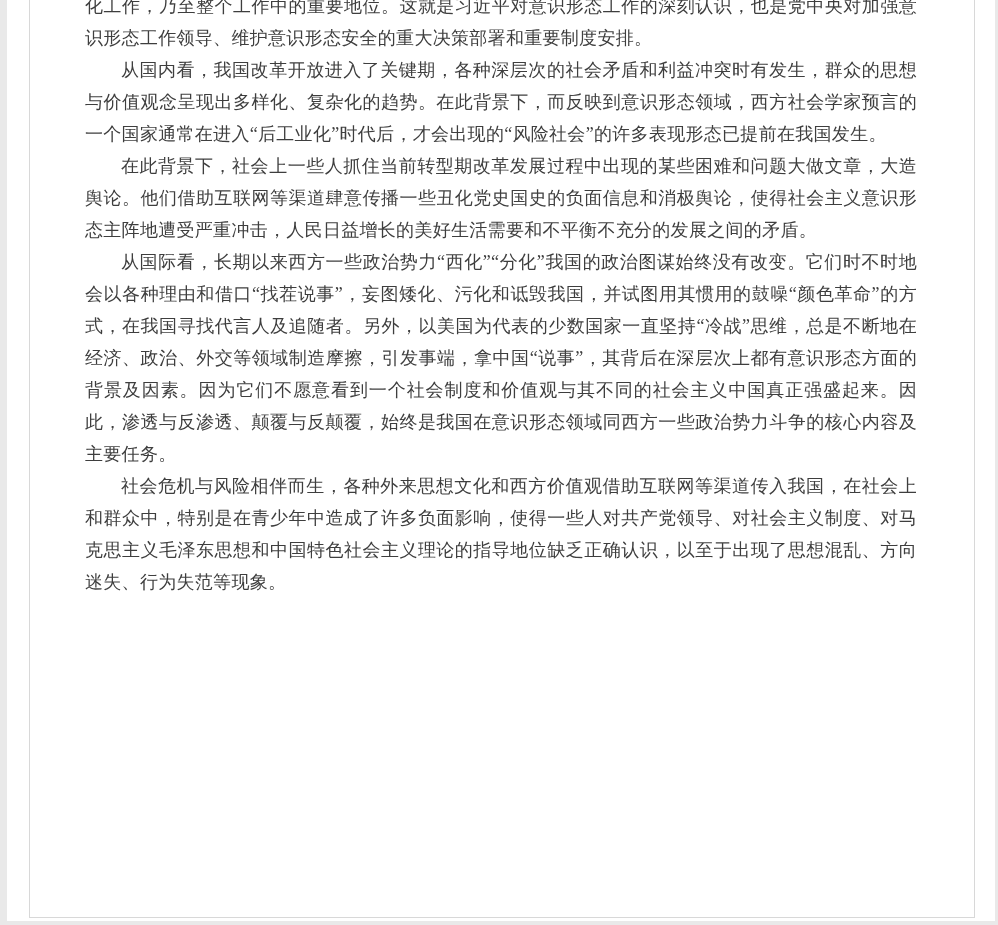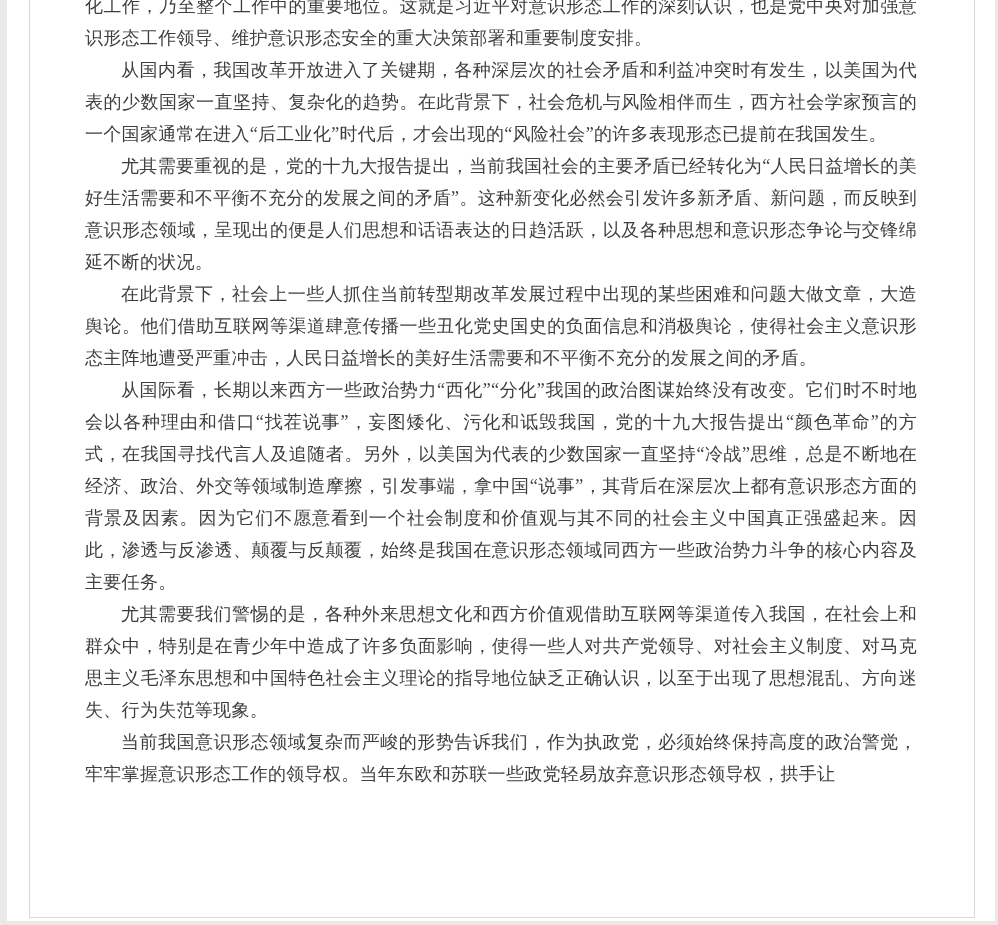--- a/index.html
+++ b/index.html
@@ -55,21 +55,19 @@
     text-indent: 0;          
   }
 </style>
 </head>
 <body>
 
 <div class="page">
   <div class="text-frame">
     <div class="doc-text">
       <p class="continued">化工作，乃至整个工作中的重要地位。这就是习近平对意识形态工作的深刻认识，也是党中央对加强意识形态工作领导、维护意识形态安全的重大决策部署和重要制度安排。</p>
-      <p>从国内看，我国改革开放进入了关键期，各种深层次的社会矛盾和利益冲突时有发生，以美国为代表的少数国家一直坚持、复杂化的趋势。在此背景下，社会危机与风险相伴而生，西方社会学家预言的一个国家通常在进入“后工业化”时代后，才会出现的“风险社会”的许多表现形态已提前在我国发生。</p>
-      <p>尤其需要重视的是，党的十九大报告提出，当前我国社会的主要矛盾已经转化为“人民日益增长的美好生活需要和不平衡不充分的发展之间的矛盾”。这种新变化必然会引发许多新矛盾、新问题，而反映到意识形态领域，呈现出的便是人们思想和话语表达的日趋活跃，以及各种思想和意识形态争论与交锋绵延不断的状况。</p>
+      <p>从国内看，我国改革开放进入了关键期，各种深层次的社会矛盾和利益冲突时有发生，群众的思想与价值观念呈现出多样化、复杂化的趋势。在此背景下，而反映到意识形态领域，西方社会学家预言的一个国家通常在进入“后工业化”时代后，才会出现的“风险社会”的许多表现形态已提前在我国发生。</p>
       <p>在此背景下，社会上一些人抓住当前转型期改革发展过程中出现的某些困难和问题大做文章，大造舆论。他们借助互联网等渠道肆意传播一些丑化党史国史的负面信息和消极舆论，使得社会主义意识形态主阵地遭受严重冲击，人民日益增长的美好生活需要和不平衡不充分的发展之间的矛盾。</p>
-      <p>从国际看，长期以来西方一些政治势力“西化”“分化”我国的政治图谋始终没有改变。它们时不时地会以各种理由和借口“找茬说事”，妄图矮化、污化和诋毁我国，党的十九大报告提出“颜色革命”的方式，在我国寻找代言人及追随者。另外，以美国为代表的少数国家一直坚持“冷战”思维，总是不断地在经济、政治、外交等领域制造摩擦，引发事端，拿中国“说事”，其背后在深层次上都有意识形态方面的背景及因素。因为它们不愿意看到一个社会制度和价值观与其不同的社会主义中国真正强盛起来。因此，渗透与反渗透、颠覆与反颠覆，始终是我国在意识形态领域同西方一些政治势力斗争的核心内容及主要任务。</p>
-      <p>尤其需要我们警惕的是，各种外来思想文化和西方价值观借助互联网等渠道传入我国，在社会上和群众中，特别是在青少年中造成了许多负面影响，使得一些人对共产党领导、对社会主义制度、对马克思主义毛泽东思想和中国特色社会主义理论的指导地位缺乏正确认识，以至于出现了思想混乱、方向迷失、行为失范等现象。</p>
-      <p>当前我国意识形态领域复杂而严峻的形势告诉我们，作为执政党，必须始终保持高度的政治警觉，牢牢掌握意识形态工作的领导权。当年东欧和苏联一些政党轻易放弃意识形态领导权，拱手让</p>
+      <p>从国际看，长期以来西方一些政治势力“西化”“分化”我国的政治图谋始终没有改变。它们时不时地会以各种理由和借口“找茬说事”，妄图矮化、污化和诋毁我国，并试图用其惯用的鼓噪“颜色革命”的方式，在我国寻找代言人及追随者。另外，以美国为代表的少数国家一直坚持“冷战”思维，总是不断地在经济、政治、外交等领域制造摩擦，引发事端，拿中国“说事”，其背后在深层次上都有意识形态方面的背景及因素。因为它们不愿意看到一个社会制度和价值观与其不同的社会主义中国真正强盛起来。因此，渗透与反渗透、颠覆与反颠覆，始终是我国在意识形态领域同西方一些政治势力斗争的核心内容及主要任务。</p>
+      <p>社会危机与风险相伴而生，各种外来思想文化和西方价值观借助互联网等渠道传入我国，在社会上和群众中，特别是在青少年中造成了许多负面影响，使得一些人对共产党领导、对社会主义制度、对马克思主义毛泽东思想和中国特色社会主义理论的指导地位缺乏正确认识，以至于出现了思想混乱、方向迷失、行为失范等现象。</p>
     </div>
   </div>
 </div>
 
 </body></html>

